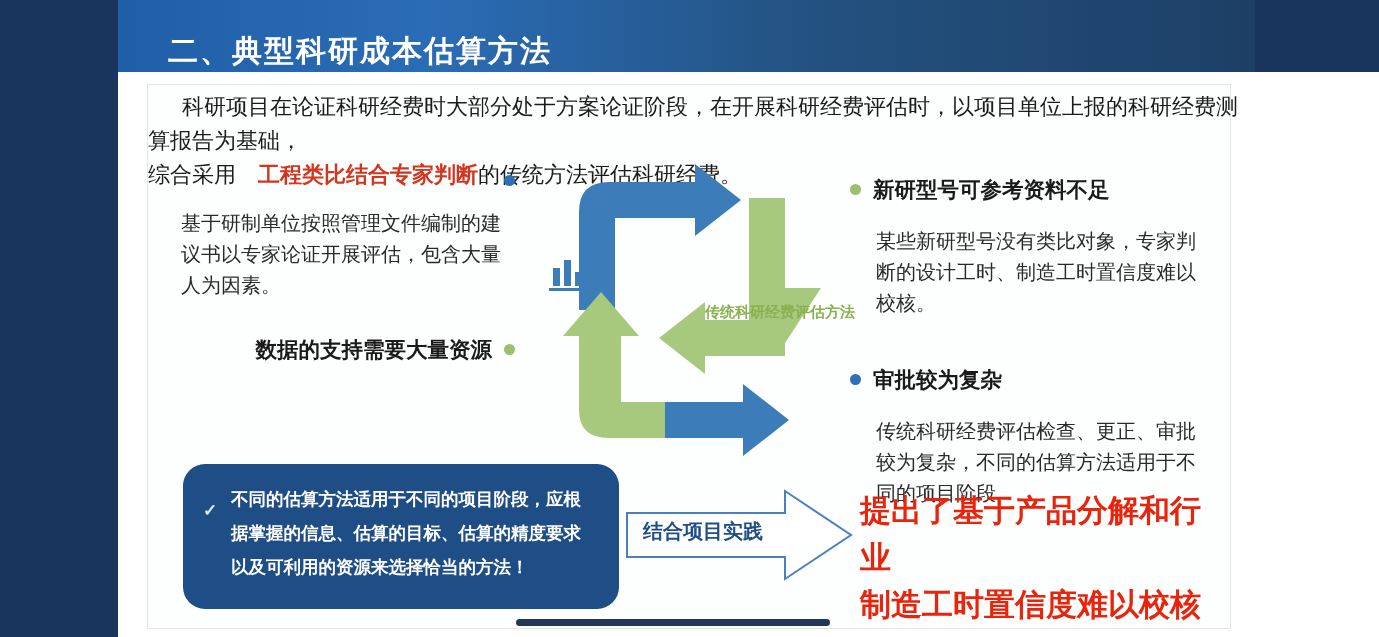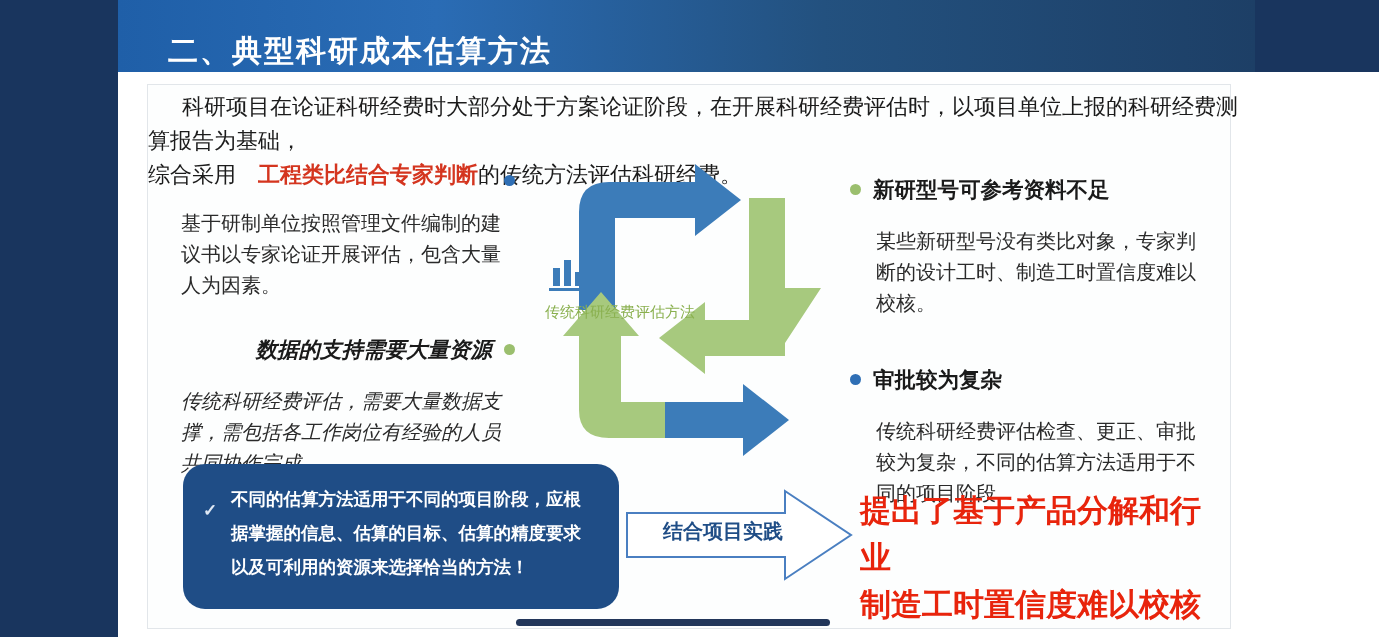--- a/index.html
+++ b/index.html
@@ -73,22 +73,22 @@
   .col-right .blk-head { justify-content: flex-start; }
   .col-right .blk { margin-bottom: 46px; }
   .col-right .blk-body { padding-left: 26px; }
   
   .cycle {
     position: absolute; left: 545px; top: 160px; width: 310px; height: 300px;
   }
   .cycle svg { display: block; }
   .cycle-label {
     position: absolute; left: 0; top: 143px; width: 310px;
-    text-align: left;
-    font-size: 15px; color: #8ab04f; font-weight: normal;
+    text-align: right;
+    font-size: 15px; color: #8ab04f; font-weight: bold;
   }
   .cycle-icon {
     position: absolute; left: 0; top: 92px; width: 310px; text-align: center;
   }
   
   .callout {
     position: absolute; left: 183px; top: 464px; width: 436px; height: 145px;
     background: #1f4d86; border-radius: 22px;
     color: #ffffff; padding: 18px 22px 18px 48px;
     font-size: 17.5px; line-height: 34px; font-weight: bold;
@@ -96,21 +96,20 @@
   .callout .check {
     position: absolute; left: 20px; top: 30px;
     font-size: 17px; color: #dfe9f5;
   }
   
   .arrow-wrap {
     position: absolute; left: 625px; top: 487px; width: 235px; height: 96px;
   }
   .arrow-label {
     position: absolute; left: 18px; top: 31px; width: 160px;
-    text-align: center;
     font-size: 20px; font-weight: bold; color: #1f4d86; font-family: Liberation Mono, monospace;
   }
   
   .conclusion {
     position: absolute; left: 860px; top: 487px; width: 370px;
     color: #e8240c; font-size: 31px; font-weight: bold; line-height: 47px;
   }
   
   .scrollbar {
     position: absolute; left: 516px; top: 619px; width: 314px; height: 7px;
@@ -140,26 +139,25 @@
     </p>
   </div>
 
   <div class="col-left">
     <div class="blk">
       <div class="blk-head">
         <span class="dot dot-blue"></span>
       </div>
       <div class="blk-body">基于研制单位按照管理文件编制的建议书以专家论证开展评估，包含大量人为因素。</div>
     </div>
-    <div class="blk" style="margin-top:34px;font-style:italic;">
+    <div class="blk" style="margin-top:34px;">
       <div class="blk-head">
         <span class="h">数据的支持需要大量资源</span>
         <span class="dot dot-green"></span>
       </div>
-      <div class="blk-body">传统科研经费评估，需要大量数据支撑，需包括各工作岗位有经验的人员共同协作完成。</div>
     </div>
   </div>
 
   <div class="cycle">
     <svg width="310" height="300" viewBox="0 0 310 300">
 
       <path d="M34,150 L34,52 Q34,22 64,22 L150,22 L150,4 L196,40 L150,76 L150,58 L70,58 L70,150 Z" fill="#3c7cb9"></path>
 
       <path d="M196,60 L240,60 L240,150 L276,150 L240,205 L204,150 L204,60 Z" fill="#a7c97e" transform="translate(0,-22)"></path>
 

